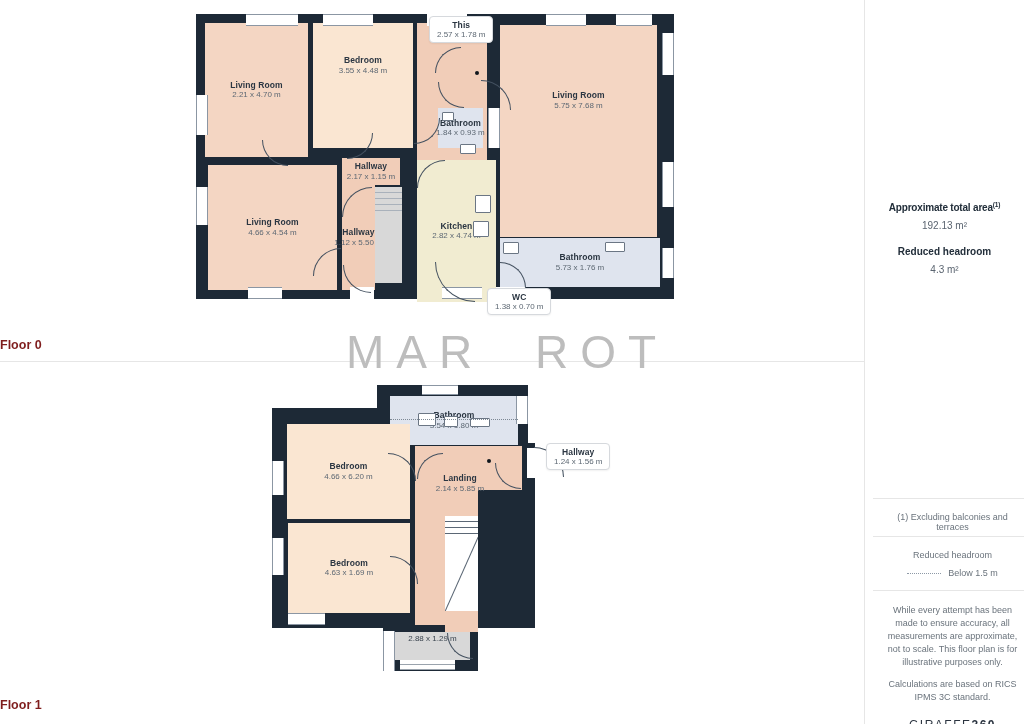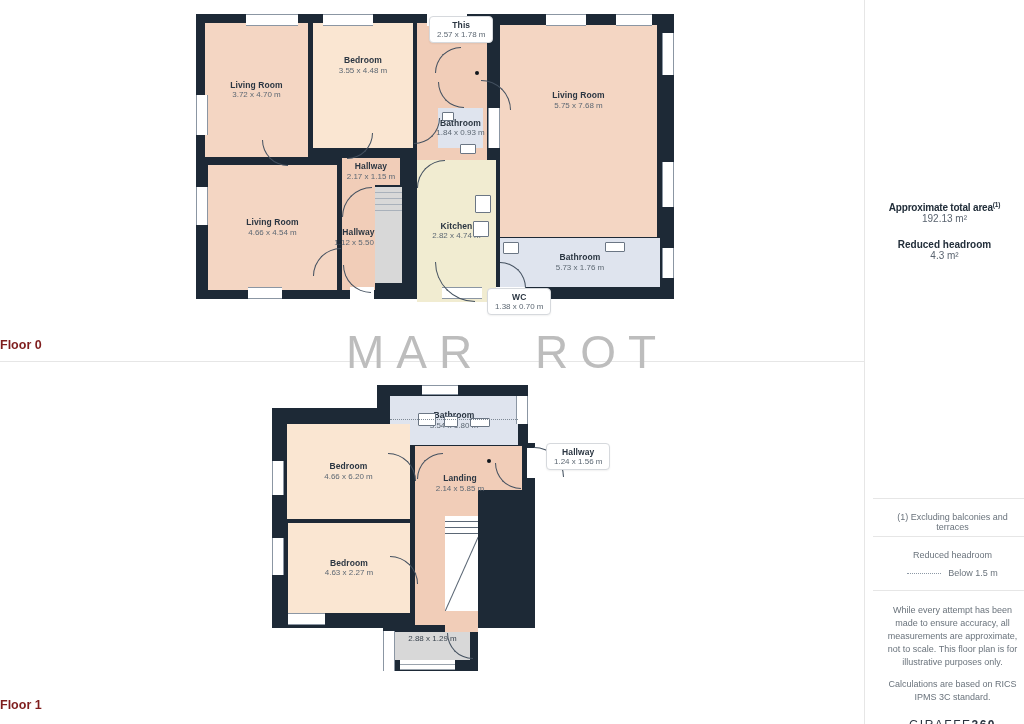--- a/index.html
+++ b/index.html
@@ -54,21 +54,21 @@
   .dotted-line{position:absolute;border-top:1.5px dotted #7d8894;z-index:3}
 
   .callout{position:absolute;z-index:5;background:#fff;border:1px solid #d6d9dd;border-radius:4px;
     padding:3px 7px;text-align:center;white-space:nowrap;box-shadow:0 1px 2px rgba(0,0,0,.06)}
   .floor-label{position:absolute;left:0;width:864px;text-align:left;font-size:12.5px;font-weight:600;color:#7f1d1d;z-index:4}
 
   .sidebar{position:absolute;left:864px;top:0;width:160px;height:724px;border-left:1px solid var(--divider);background:#fff}
   .stats{position:absolute;left:0;top:201px;width:100%;text-align:center}
   .stats .title{font-size:10px;font-weight:700;color:var(--text-dark);letter-spacing:-.2px}
   .stats .title sup{font-size:6.5px;font-weight:700}
-  .stats .value{font-size:10px;color:#5a6470;}
+  .stats .value{font-size:10px;color:#5a6470;margin-top:7px}
   .stats .sub{font-size:10px;font-weight:700;color:var(--text-dark);margin-top:15px}
   .sbox{position:absolute;left:8px;width:100%;border-top:1px solid var(--divider);text-align:center;
     font-size:9px;color:var(--text-gray);padding:0 10px}
   .sbox.footnote{top:498px;height:38px;padding-top:13px}
   .sbox.legend{top:536px;height:54px;padding-top:13px}
   .sbox.disclaimer{top:590px;height:134px;padding-top:13px;line-height:1.45}
   .legend-row{margin-top:8px;display:flex;align-items:center;justify-content:center;gap:7px}
   .legend-dots{display:inline-block;width:34px;border-top:1.5px dotted #8d99a6}
   .disc2{margin-top:9px}
   .logo{margin-top:13px;font-size:12px;color:#2b3440;letter-spacing:1.5px}
@@ -80,21 +80,21 @@
 
 <div class="canvas">
 
   <div class="divider"></div>
   <div class="watermark">MAR ROT</div>
 
   <div class="plan" id="plan0">
     <div class="room peach" style="left:9px;top:9px;width:103px;height:134px">
       <div class="lbl">
         <div class="rn">Living Room</div>
-        <div class="rd">3.72 x 4.70 m</div>
+        <div class="rd">2.21 x 4.70 m</div>
       </div>
     </div>
     <div class="room cream top" style="left:117px;top:9px;width:100px;height:125px;padding-top:32px">
       <div class="lbl">
         <div class="rn">Bedroom</div>
         <div class="rd">3.55 x 4.48 m</div>
       </div>
     </div>
     <div class="room salmon" style="left:221px;top:9px;width:70px;height:139px"></div>
     <div class="room bathc" style="left:242px;top:94px;width:45px;height:40px">
@@ -204,21 +204,21 @@
 
     <div class="room cream" style="left:15px;top:41px;width:123px;height:95px">
       <div class="lbl">
         <div class="rn">Bedroom</div>
         <div class="rd">4.66 x 6.20 m</div>
       </div>
     </div>
     <div class="room cream" style="left:16px;top:140px;width:122px;height:90px">
       <div class="lbl">
         <div class="rn">Bedroom</div>
-        <div class="rd">4.63 x 2.27 m</div>
+        <div class="rd">4.63 x 1.69 m</div>
       </div>
     </div>
     <div class="room salmon" style="left:143px;top:63px;width:107px;height:44px"></div>
     <div class="room salmon" style="left:143px;top:107px;width:63px;height:135px"></div>
     <div class="room salmon" style="left:173px;top:228px;width:33px;height:21px"></div>
     <div class="freelbl lbl" style="left:133px;top:90px;width:110px">
       <div class="rn">Landing</div>
       <div class="rd">2.14 x 5.85 m</div>
     </div>
 

